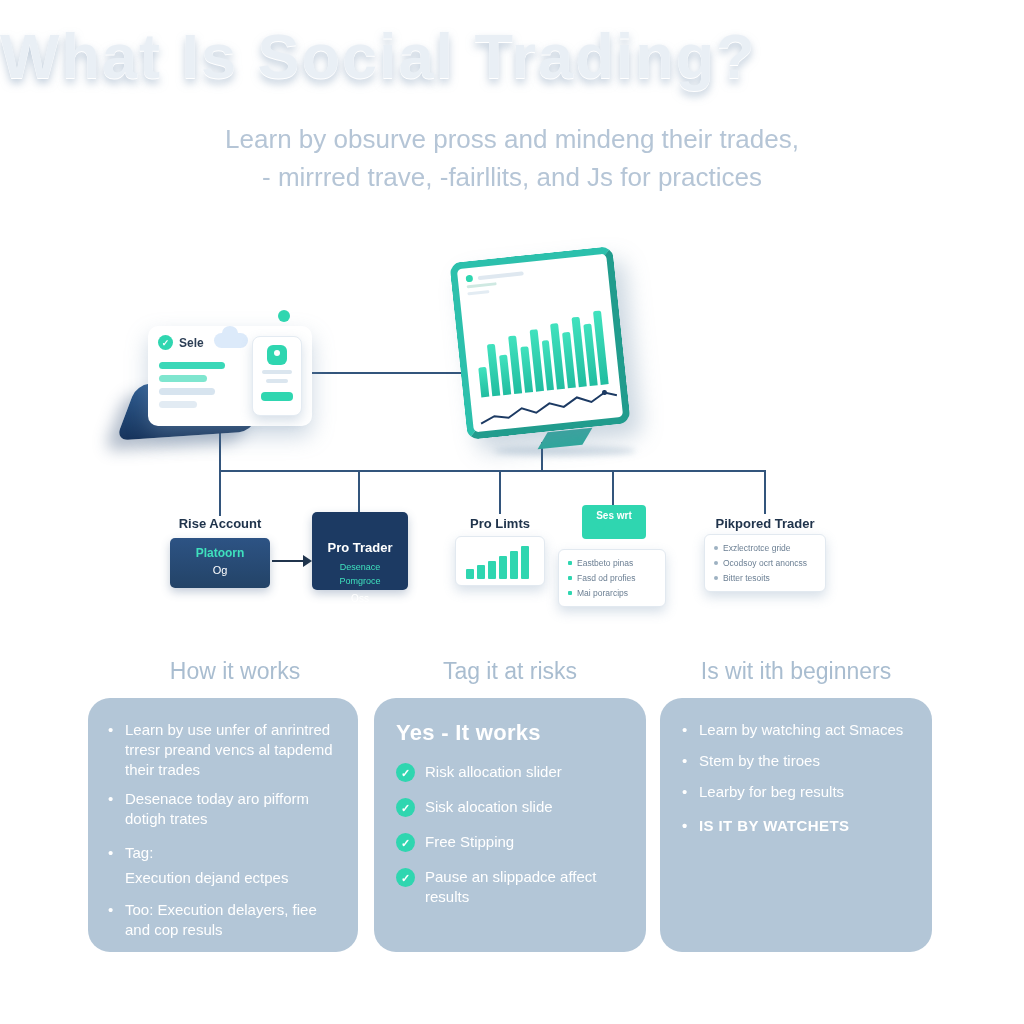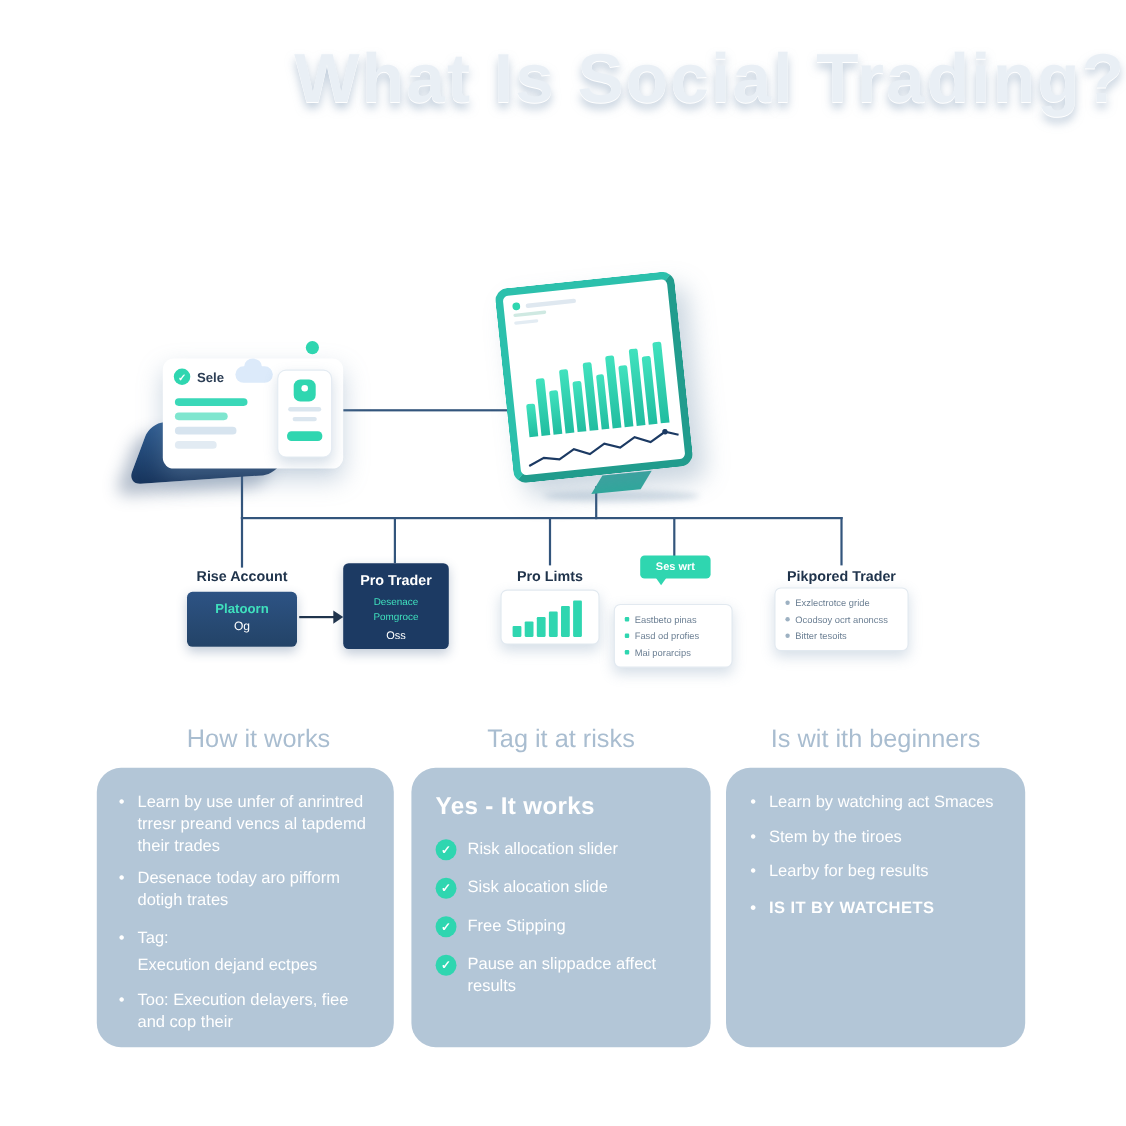--- a/index.html
+++ b/index.html
@@ -1,20 +1,20 @@
 <!DOCTYPE html>
 <html><head>
 <meta charset="utf-8">
 <style>
   html,body{margin:0;padding:0;background:#fff;}
   .canvas{position:relative;width:1024px;height:1024px;background:#ffffff;overflow:hidden;
           font-family:"Liberation Sans",sans-serif;}
 
   
-  .title{position:absolute;top:36px;left:0;width:100%;text-align:right;
+  .title{position:absolute;top:20px;left:0;width:100%;text-align:left;
          font-size:63px;font-weight:800;letter-spacing:2px;color:#e9eff5;
          text-shadow:0 1px 0 #ffffff, 0 5px 9px rgba(140,164,190,.55);}
   .subtitle{position:absolute;top:120px;left:0;width:100%;text-align:center;
             color:#b5c5d6;font-size:26px;line-height:38px;font-weight:400;}
 
   
   .slab{position:absolute;left:128px;top:380px;width:132px;height:56px;border-radius:12px;
         background:linear-gradient(180deg,#2c5a8f,#17345c);
         transform:skewX(-24deg) rotate(-4deg);box-shadow:-8px 10px 14px rgba(40,70,110,.35);z-index:1;}
   .profile-card{position:absolute;left:148px;top:326px;width:164px;height:100px;background:#fff;
@@ -65,32 +65,32 @@
   .conn{position:absolute;background:#33557c;z-index:0;}
 
   
   .node-label{position:absolute;text-align:center;font-size:13px;font-weight:bold;color:#20344c;z-index:2;}
   .navy-box{position:absolute;border-radius:5px;box-shadow:0 4px 10px rgba(60,90,130,.3);
         text-align:center;color:#fff;z-index:2;box-sizing:border-box;}
   .nb1{left:170px;top:538px;width:100px;height:50px;background:linear-gradient(180deg,#2d5384,#234367);padding-top:8px;}
   .nb1 .teal-t{color:#3fe0bd;font-size:12px;font-weight:bold;}
   .nb1 .white-t{color:#fff;font-size:11px;margin-top:4px;}
   .nb2{left:312px;top:512px;width:96px;height:78px;background:#1c3a63;padding-top:8px;}
-  .nb2 .nt{font-size:13px;font-weight:bold;margin-bottom:5px;}
+  .nb2 .nt{font-size:13px;font-weight:bold;margin-bottom:5px;margin-top:20px;}
   .nb2 .tl{color:#3fe0bd;font-size:9px;line-height:14px;}
   .nb2 .wt{color:#fff;font-size:10px;margin-top:5px;}
   .arrow-line{position:absolute;left:272px;top:560px;width:32px;height:2px;background:#20344c;z-index:2;}
   .arrow-head{position:absolute;left:303px;top:555px;width:0;height:0;z-index:2;
         border-top:6px solid transparent;border-bottom:6px solid transparent;border-left:9px solid #20344c;}
   .white-card{position:absolute;background:#fff;border:1px solid #e2e9f0;border-radius:6px;
         box-shadow:0 5px 12px rgba(120,150,180,.3);z-index:2;box-sizing:border-box;}
   .wc3{left:455px;top:536px;width:90px;height:50px;padding:8px 10px;}
   .mini-bars{display:flex;align-items:flex-end;gap:3px;height:34px;}
   .mini-bars .bar{width:8px;background:#2fd6b0;border-radius:1px;}
-  .badge{position:absolute;left:582px;top:505px;width:64px;height:21px;background:#2fd6b0;border-radius:4px;
+  .badge{position:absolute;left:582px;top:505px;width:64px;height:34px;background:#2fd6b0;border-radius:4px;
         color:#fff;font-size:10px;font-weight:bold;text-align:center;line-height:21px;z-index:2;}
   .badge-tail{position:absolute;left:596px;top:525px;width:0;height:0;z-index:2;
         border-left:5px solid transparent;border-right:5px solid transparent;border-top:7px solid #2fd6b0;}
   .wc4{left:558px;top:534px;width:108px;height:58px;padding:8px 9px;margin-top:15px;}
   .wc5{left:704px;top:534px;width:122px;height:58px;padding:8px 9px;}
   .tiny-item{display:flex;align-items:center;gap:5px;font-size:8.5px;color:#66embed;color:#6b7f93;margin-bottom:5px;}
   .tiny-dot{width:4px;height:4px;border-radius:1px;background:#2fd6b0;flex:none;}
   .tiny-dot.g{background:#9db1c2;border-radius:50%;}
 
   
@@ -111,20 +111,24 @@
         display:flex;align-items:center;justify-content:center;font-weight:bold;margin-top:1px;}
   .pc .p-item{margin-bottom:11px;}
   .p-bold{font-weight:bold;letter-spacing:.4px;}
 </style>
 </head>
 <body>
 
 <div class="canvas">
 
   <div class="title">What Is Social Trading?</div>
+  <div class="subtitle">
+    <div>Learn by obsurve pross and mindeng their trades,</div>
+    <div>- mirrred trave, -fairllits, and Js for practices</div>
+  </div>
 
   <div class="slab"></div>
   <div class="profile-card">
     <div class="card-head">
       <span class="check-sm">✓</span>
       <span class="card-label">Sele</span>
       <span class="cloud"></span>
     </div>
     <div class="card-lines">
       <div class="cl t1"></div>
@@ -258,21 +262,21 @@
       <span class="bt">•</span>
       <span>Desenace today aro pifform dotigh trates</span>
     </div>
     <div class="p-item" style="margin-top:14px;">
       <span class="bt">•</span>
       <span>Tag:</span>
     </div>
     <div class="p-detail">Execution dejand ectpes</div>
     <div class="p-item">
       <span class="bt">•</span>
-      <span>Too: Execution delayers, fiee and cop their</span>
+      <span>Too: Execution delayers, fiee and cop resuls</span>
     </div>
   </div>
 
   <div class="panel pb">
     <div class="p-head">Yes - It works</div>
     <div class="chk-row">
       <span class="chk">✓</span>
       <span>Risk allocation slider</span>
     </div>
     <div class="chk-row">

